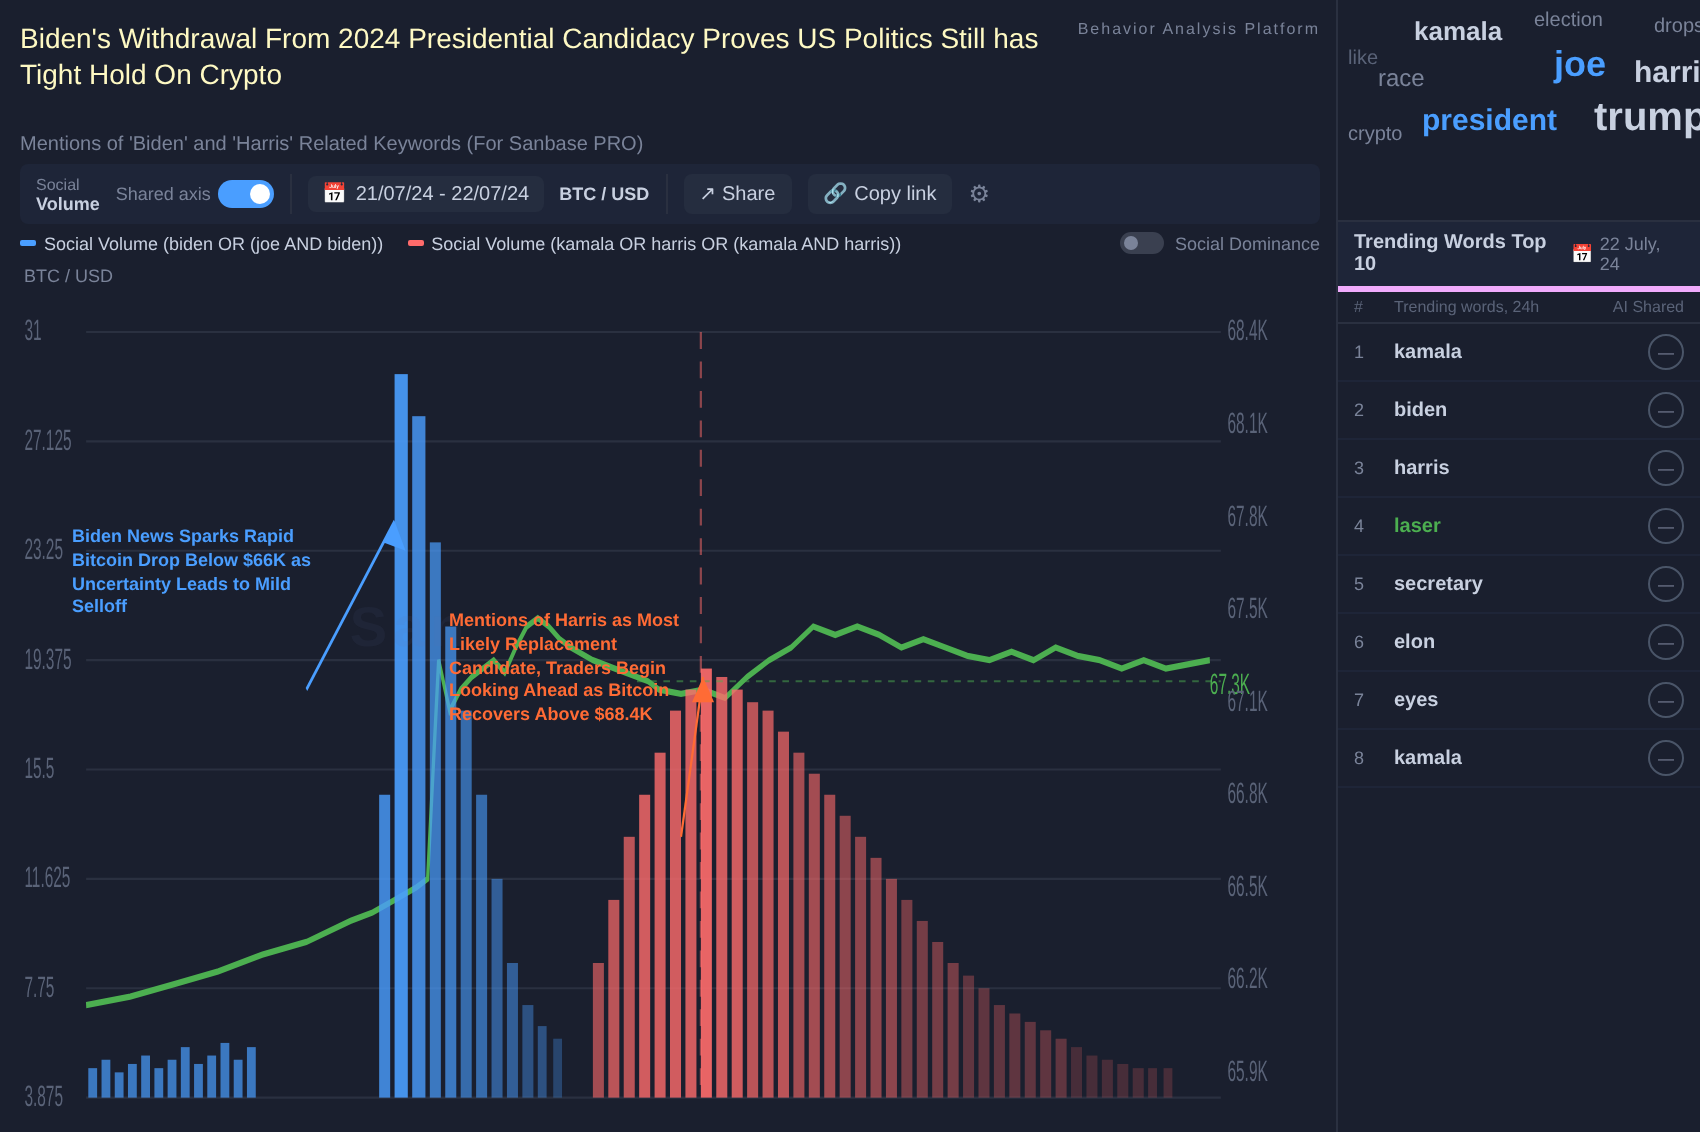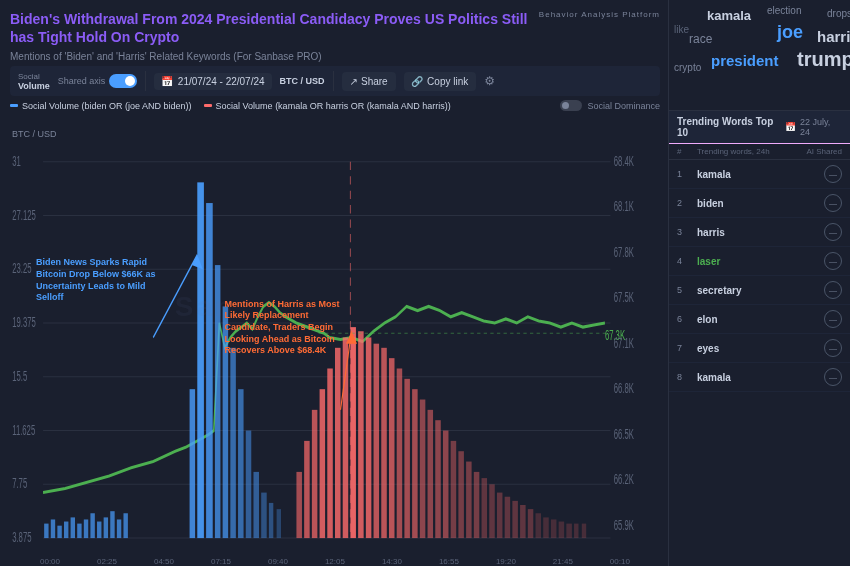--- a/index.html
+++ b/index.html
@@ -30,24 +30,24 @@
       display: flex;
       justify-content: space-between;
       align-items: flex-start;
       margin-bottom: 4px;
     }
     .title-area {
       flex: 1;
     }
     .main-title {
       font-size: 14px;
-      font-weight: 700;
-      color: #8b5cf6;
+      font-weight: 400;
+      color: #fef9c3;
       line-height: 1.3;
-      margin-bottom: 5px;
+      margin-bottom: 21px;
     }
     .subtitle {
       font-size: 10px;
       color: #7a8399;
     }
     .santiment-logo {
       display: flex;
       flex-direction: column;
       align-items: flex-end;
       flex-shrink: 0;
@@ -141,21 +141,21 @@
     .gear-icon {
       font-size: 12px;
       color: #7a8399;
       cursor: pointer;
     }
     
     .legend-bar {
       display: flex;
       align-items: center;
       gap: 12px;
-      margin-bottom: 18px;
+      margin-bottom: 6px;
       flex-shrink: 0;
     }
     .legend-item {
       display: flex;
       align-items: center;
       gap: 4px;
       font-size: 9px;
       color: #c8d0e0;
     }
     .legend-dot {
@@ -240,21 +240,21 @@
       background: #1a1f2e;
       padding: 5px;
       overflow: hidden;
     }
     .trending-header {
       display: flex;
       align-items: center;
       justify-content: space-between;
       padding: 5px 8px;
       border-top: 1px solid #2a3040;
-      border-bottom: 1px solid #f0abfc;
+      border-bottom: 3px solid #f0abfc;
       background: #1e2538;
     }
     .trending-title {
       font-size: 10px;
       color: #c8d0e0;
       font-weight: 600;
     }
     .trending-date {
       font-size: 9px;
       color: #7a8399;
@@ -521,33 +521,20 @@
       <div class="annotation-box" style="left:4%;top:28%;">
         Biden News Sparks Rapid Bitcoin Drop Below $66K as Uncertainty Leads to Mild Selloff
       </div>
 
       
       <div class="annotation-box-orange" style="left:33%;top:38%;">
         Mentions of Harris as Most Likely Replacement Candidate, Traders Begin Looking Ahead as Bitcoin Recovers Above $68.4K
       </div>
     </div>
 
-    <div class="x-axis">
-      <span>00:00</span>
-      <span>02:25</span>
-      <span>04:50</span>
-      <span>07:15</span>
-      <span>09:40</span>
-      <span>12:05</span>
-      <span>14:30</span>
-      <span>16:55</span>
-      <span>19:20</span>
-      <span>21:45</span>
-      <span>00:10</span>
-    </div>
   </div>
 
   <div class="right-panel">
 
     <div class="word-cloud-right">
       <span style="position:absolute;font-size:13px;color:#c8d0e0;font-weight:600;left:38px;top:8px;">kamala</span>
       <span style="position:absolute;font-size:10px;color:#7a8399;left:98px;top:5px;">election</span>
       <span style="position:absolute;font-size:10px;color:#7a8399;left:158px;top:8px;">drops</span>
       <span style="position:absolute;font-size:18px;color:#4a9eff;font-weight:700;left:108px;top:22px;">joe</span>
       <span style="position:absolute;font-size:15px;color:#c8d0e0;font-weight:600;left:148px;top:28px;">harris</span>

